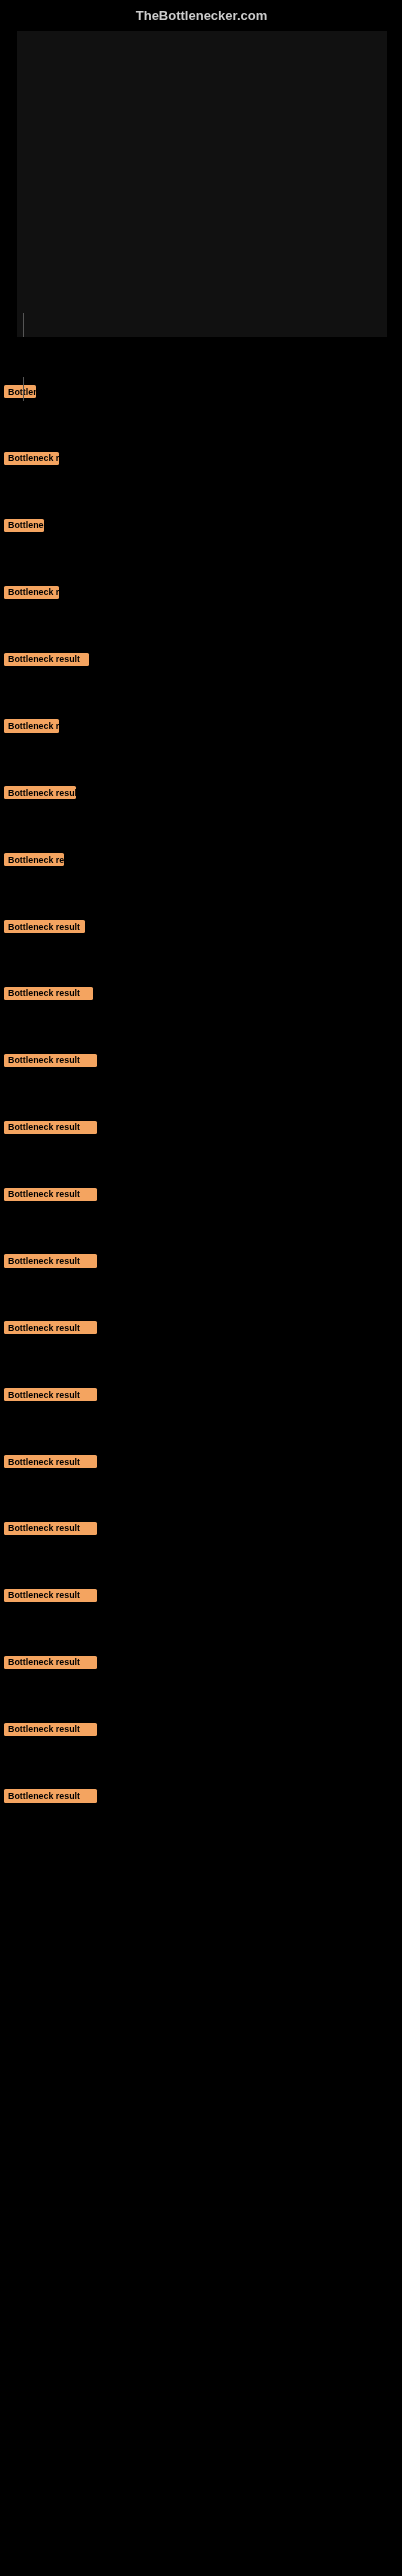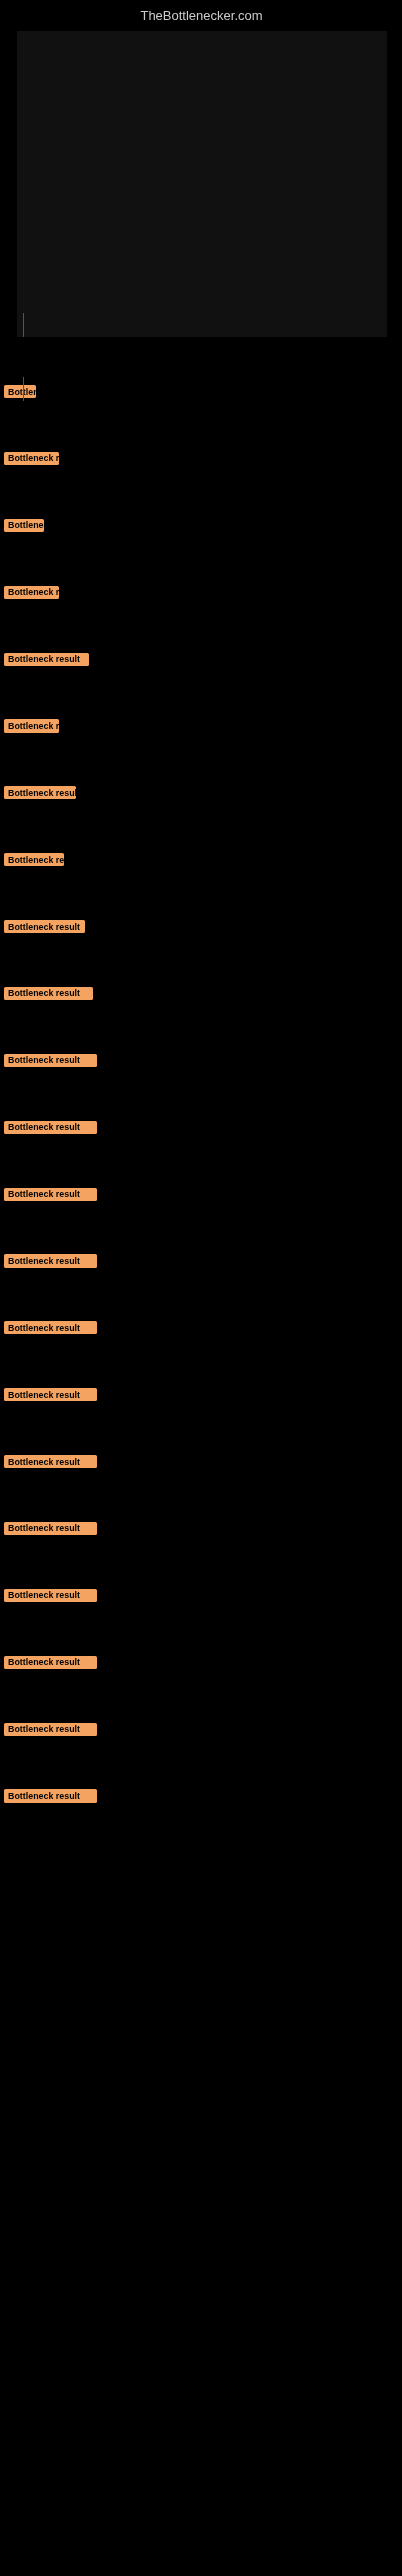--- a/index.html
+++ b/index.html
@@ -15,21 +15,21 @@
       font-family: Arial, sans-serif;
       position: relative;
     }
 
     .site-title {
       color: #cccccc;
       font-size: 13px;
       text-align: center;
       padding-top: 8px;
       padding-bottom: 8px;
-      font-weight: normal;
+      font-weight: bold;
     }
 
     .chart-area {
       width: 370px;
       height: 338px;
       margin: 0 auto;
       position: relative;
       background-color: #000;
     }
 

